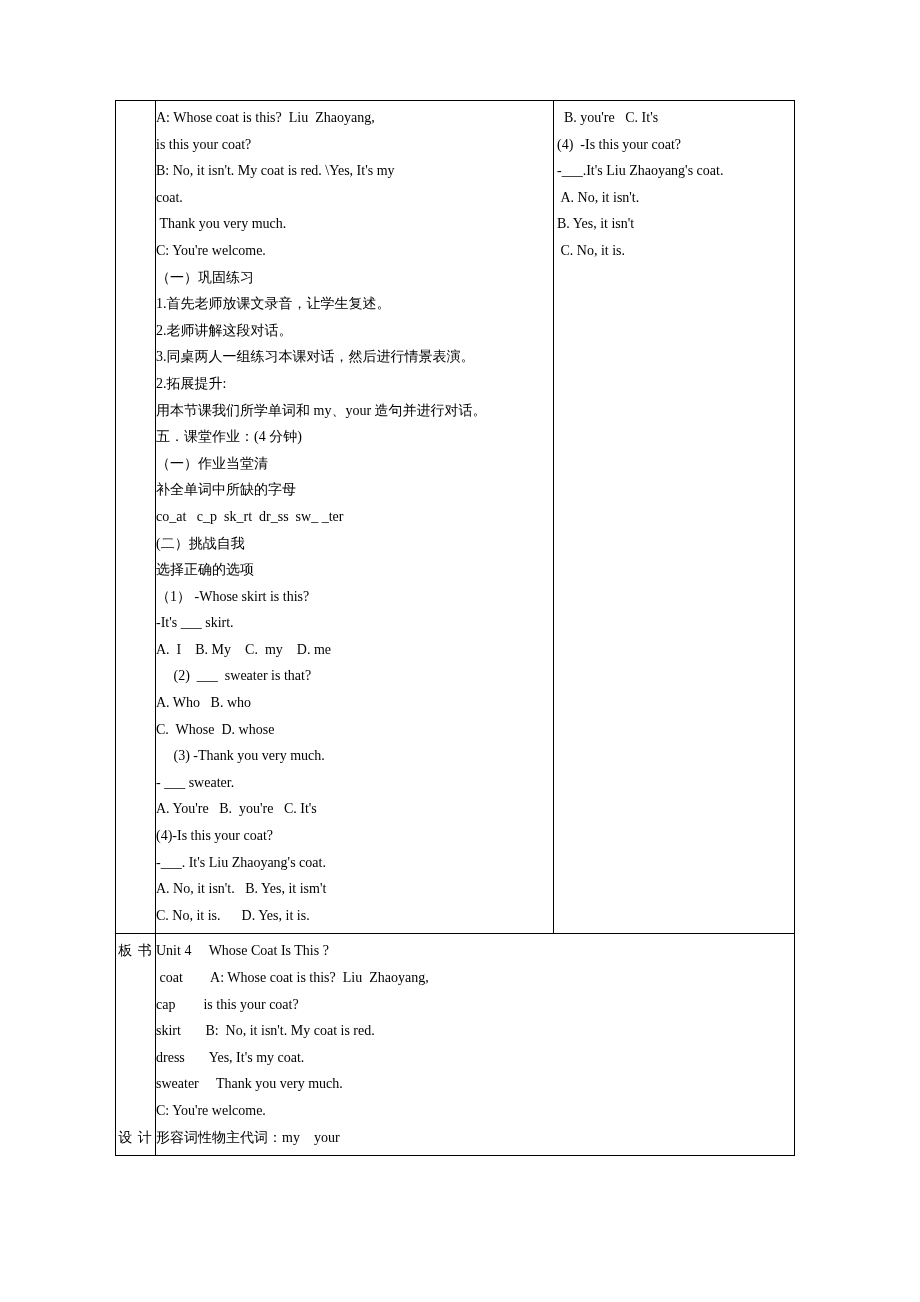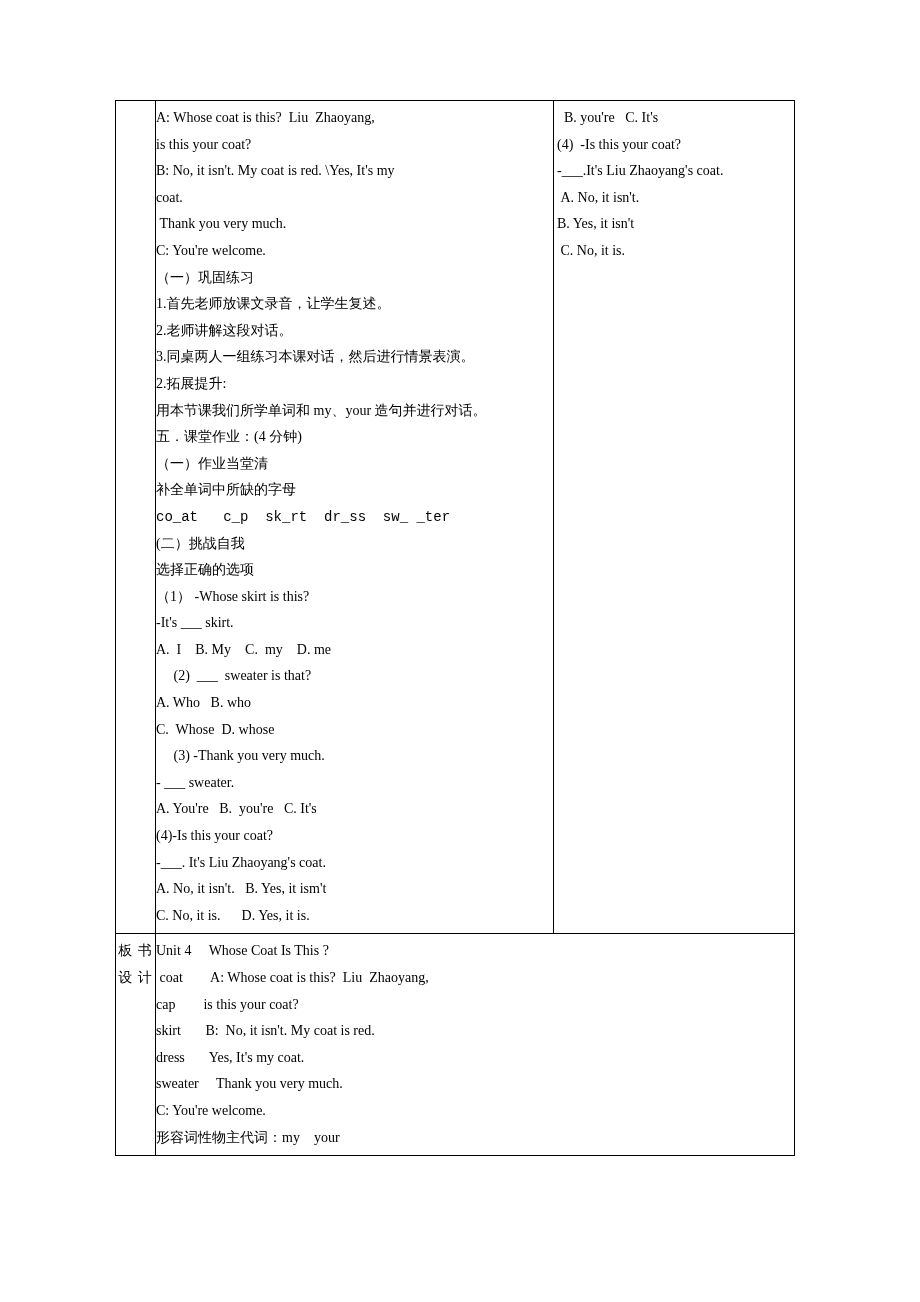--- a/index.html
+++ b/index.html
@@ -31,31 +31,31 @@
       border-right: 1px solid #000;
       padding: 4px 4px 4px 0;
     }
     .col-right {
       padding: 4px 0 4px 3px;
     }
     .cell-banshu-label {
       border-right: 1px solid #000;
       display: flex;
       flex-direction: column;
-      justify-content: flex-start;
+      justify-content: space-between;
       align-items: center;
       font-size: 14px;
       padding: 4px 2px;
       letter-spacing: 1px;
     }
     .cell-banshu-content {
       padding: 4px 4px 4px 0;
     }
     .line { white-space: pre-wrap; }
-    .mono { font-family: Liberation Mono, monospace; }
+    .mono { font-family: Liberation Serif, serif; }
   </style>
 </head>
 <body>
 
 <div class="grid">
 
   <div class="cell-left-empty"></div>
   <div class="cell-main">
 
     <div class="col-center">

